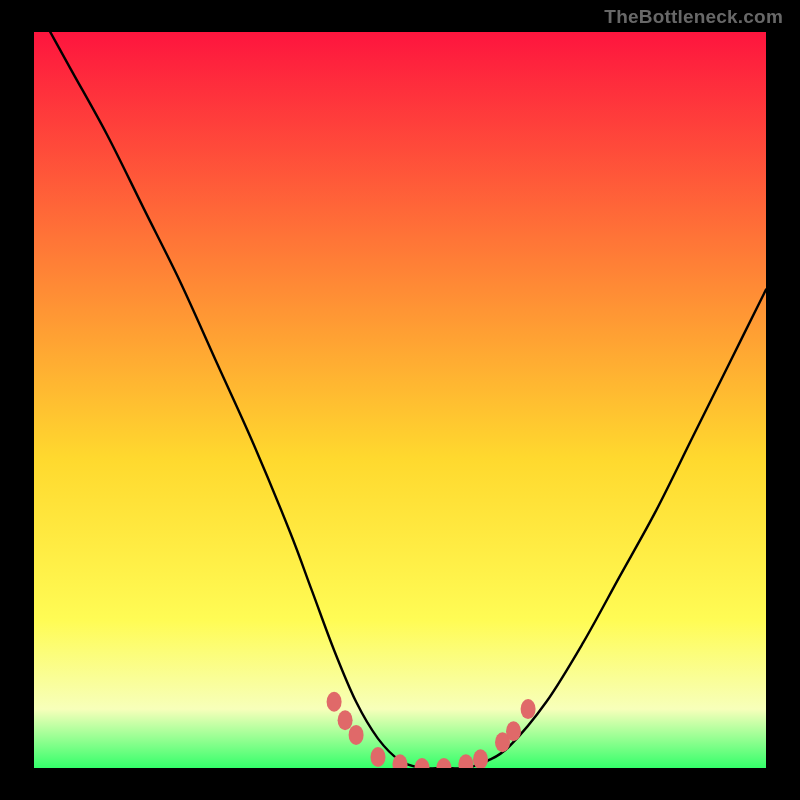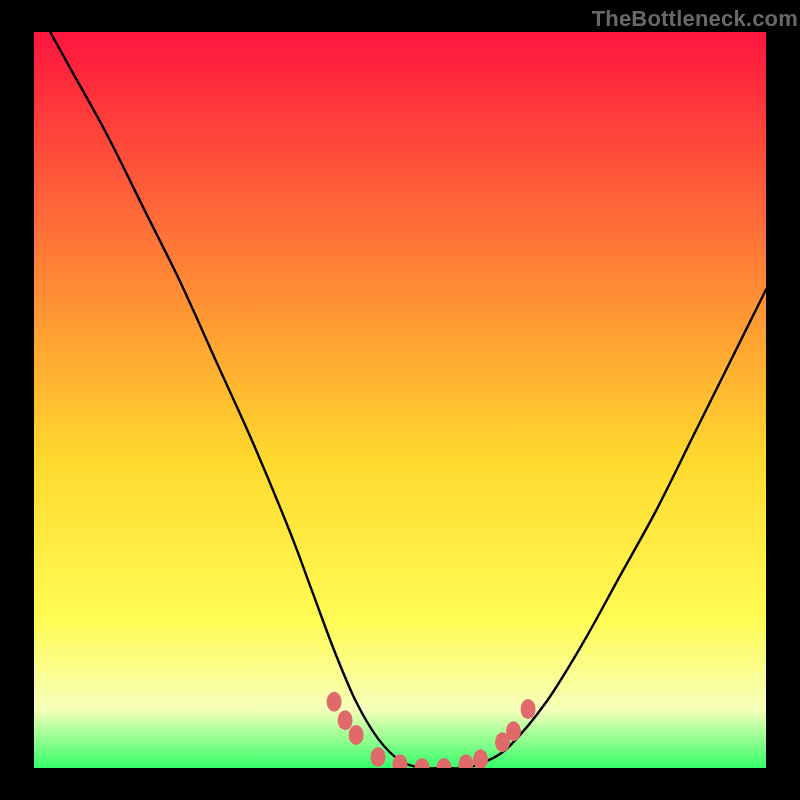--- a/index.html
+++ b/index.html
@@ -13,23 +13,23 @@
   }
   .frame {
     position: relative;
     width: 800px;
     height: 800px;
     background: #000;
   }
   .watermark {
     position: absolute;
     top: 6px;
-    right: 2px;
+    right: 17px;
     color: #686868;
-    font-size: 22px;
+    font-size: 19px;
     font-weight: 600;
     letter-spacing: 0.2px;
     z-index: 10;
   }
   .plot {
     position: absolute;
     left: 34px;
     top: 32px;
     width: 732px;
     height: 736px;

